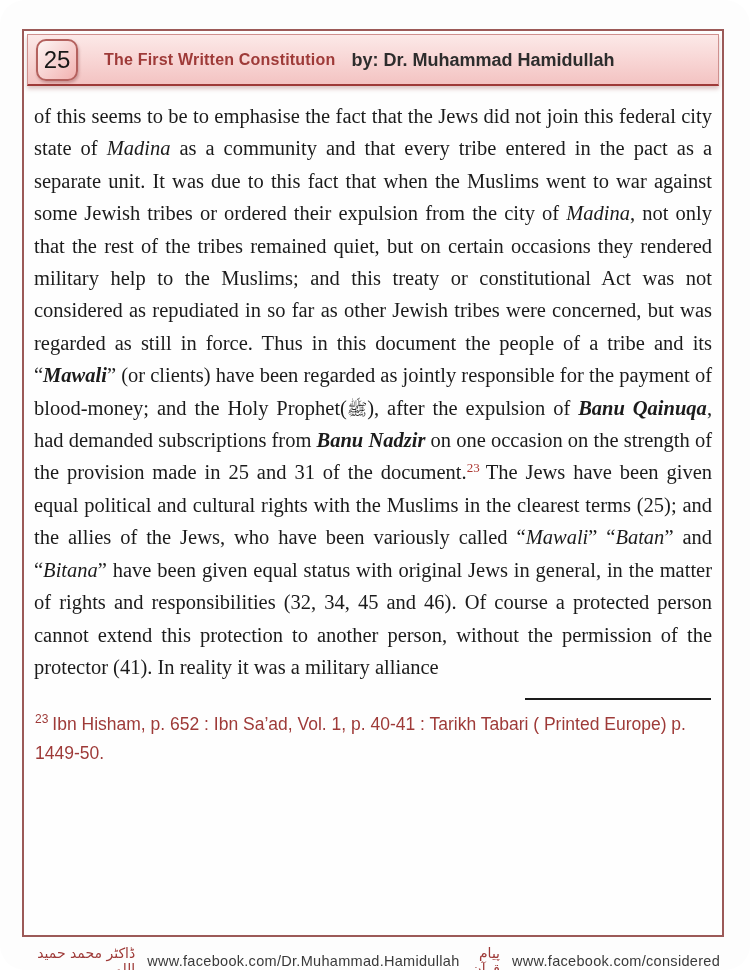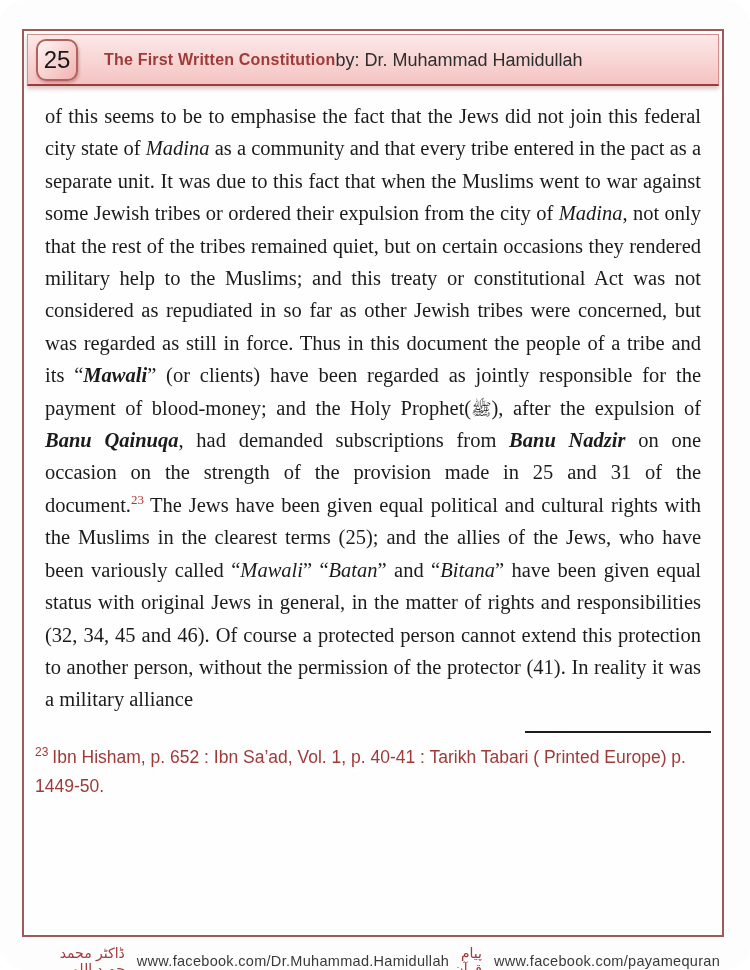--- a/index.html
+++ b/index.html
@@ -57,28 +57,29 @@
     box-sizing: border-box;
   }
   .page-title {
     margin-left: 26px;
     font-size: 16px;
     font-weight: 700;
     color: var(--maroon, #9e3a38);
     letter-spacing: 0.2px;
   }
   .byline {
+    margin-left: 16px;
     font-size: 18px;
-    font-weight: 400;
+    font-weight: 700;
     color: #2d2d2d;
     padding-top: 1px;
   }
   .body-text {
     margin: 14px 0 0 0;
-    padding: 0 21px;
+    padding: 0 10px;
     text-align: justify;
     font-family: "Liberation Serif", serif;
     font-size: 20.5px;
     line-height: 32.4px;
     color: #1b1b1b;
   }
   .seg-n { font-style: normal; }
   .seg-i { font-style: italic; }
   .seg-bi { font-style: italic; font-weight: bold; }
   .seg-sup {
@@ -159,17 +160,17 @@
 
   </div>
 
   <div class="footer-bar">
     <div class="footer-group">
       <span class="footer-urdu">ڈاکٹر محمد حمید اللہ</span>
       <span class="footer-url">www.facebook.com/Dr.Muhammad.Hamidullah</span>
     </div>
     <div class="footer-group">
       <span class="footer-urdu">پیام قرآن</span>
-      <span class="footer-url">www.facebook.com/payamequran</span>
+      <span class="footer-url">www.facebook.com/considered</span>
     </div>
   </div>
 
 </div>
 
 </body></html>

